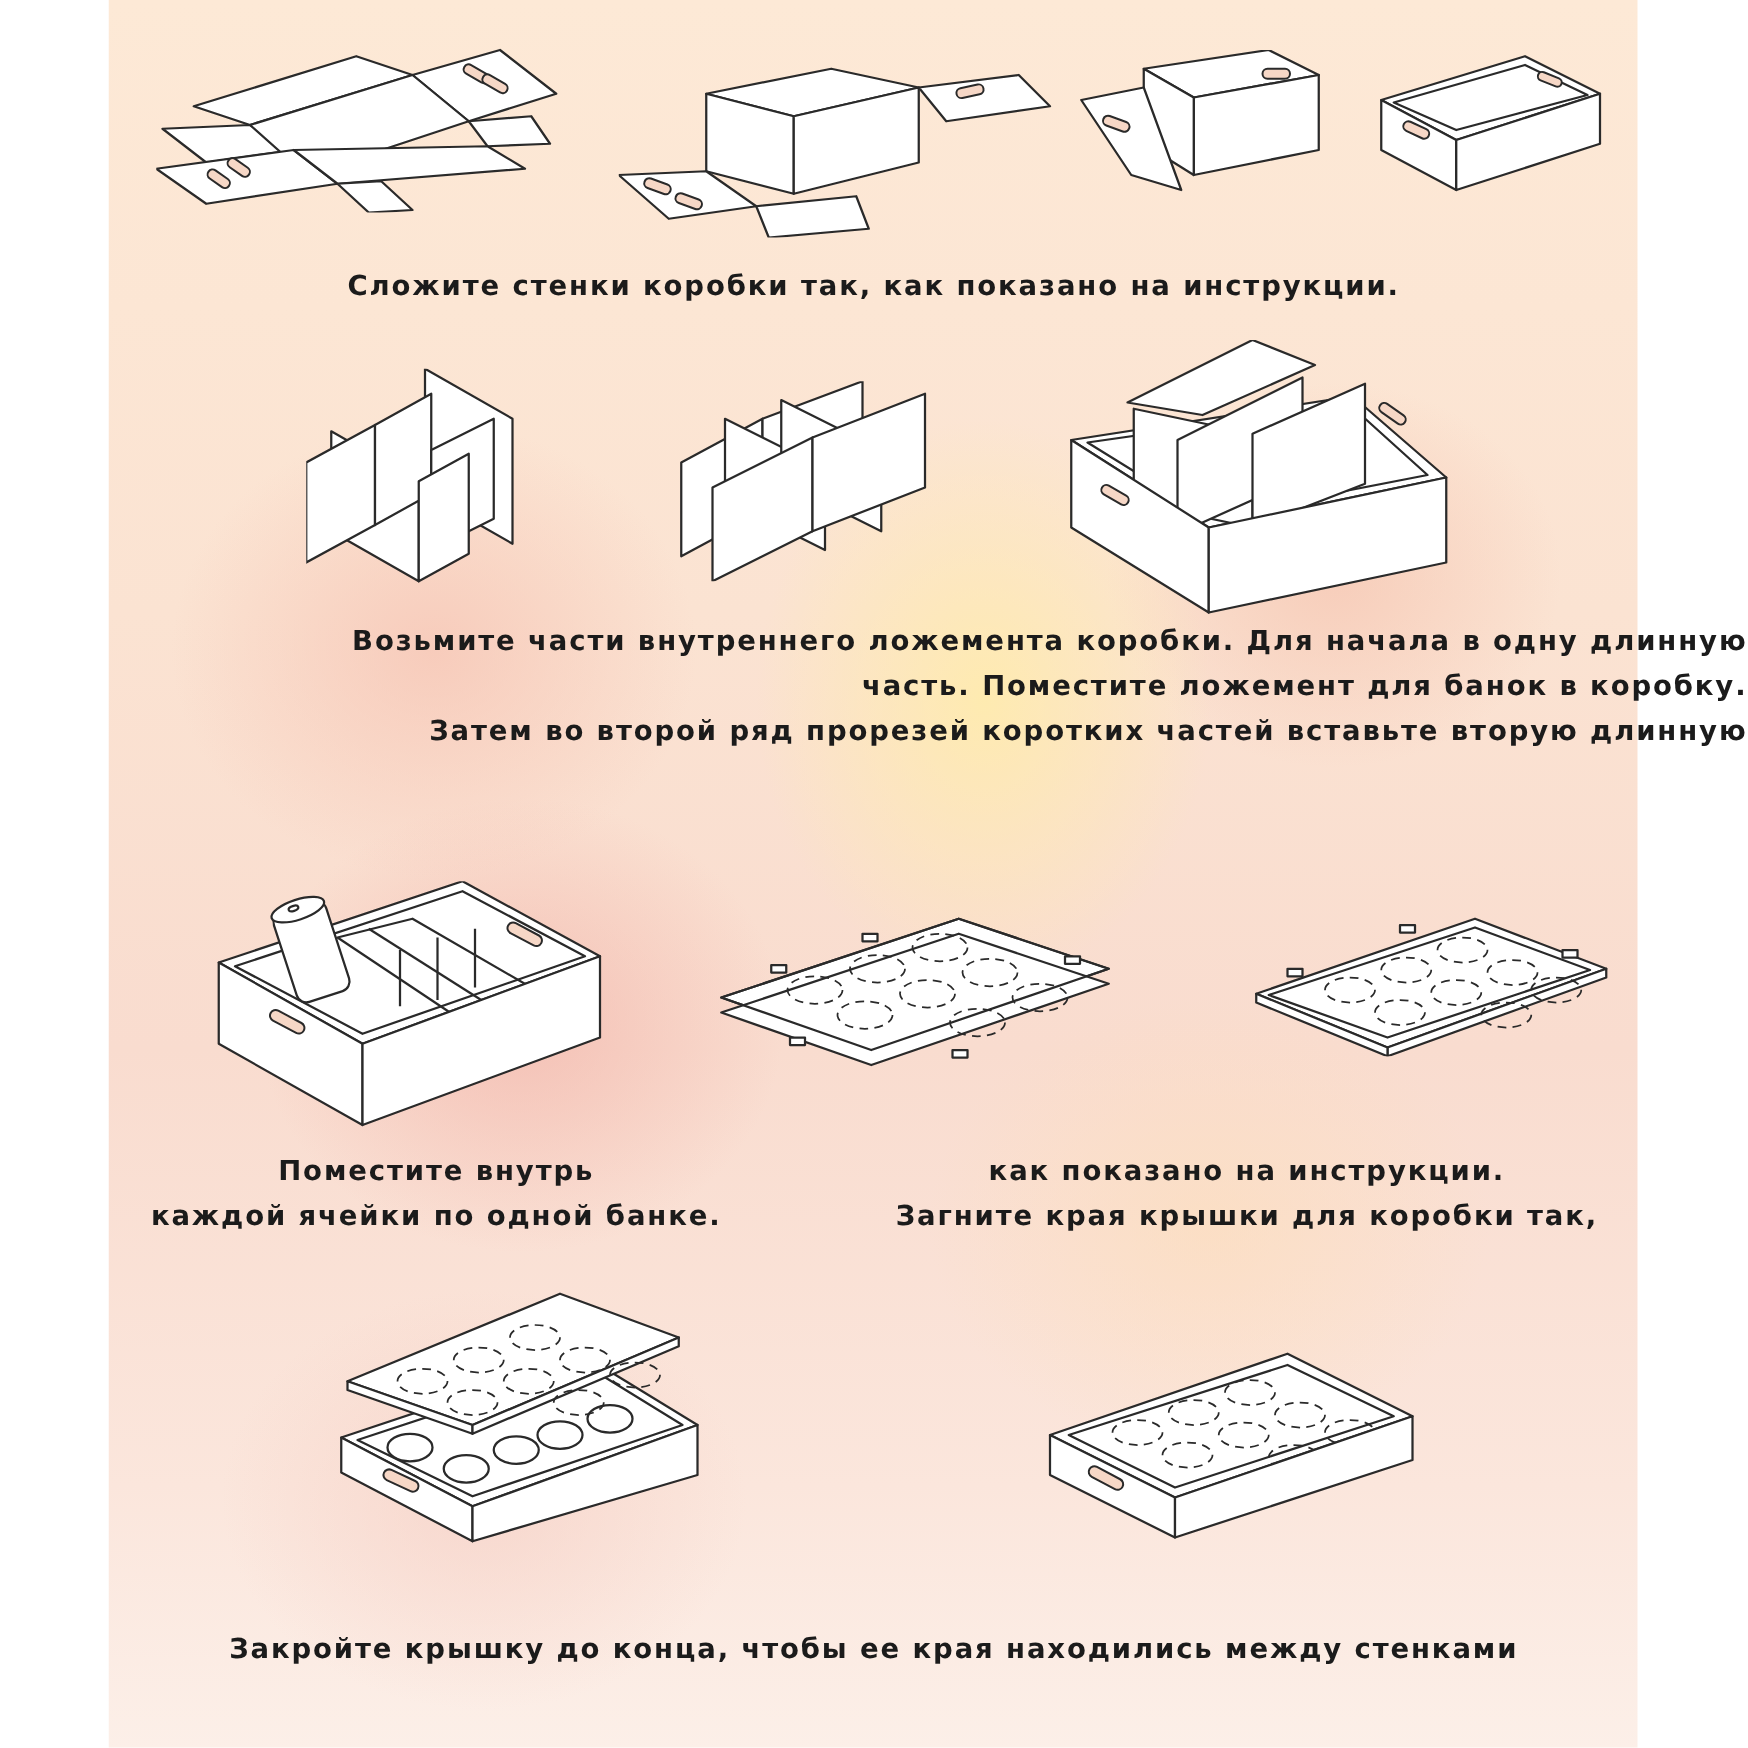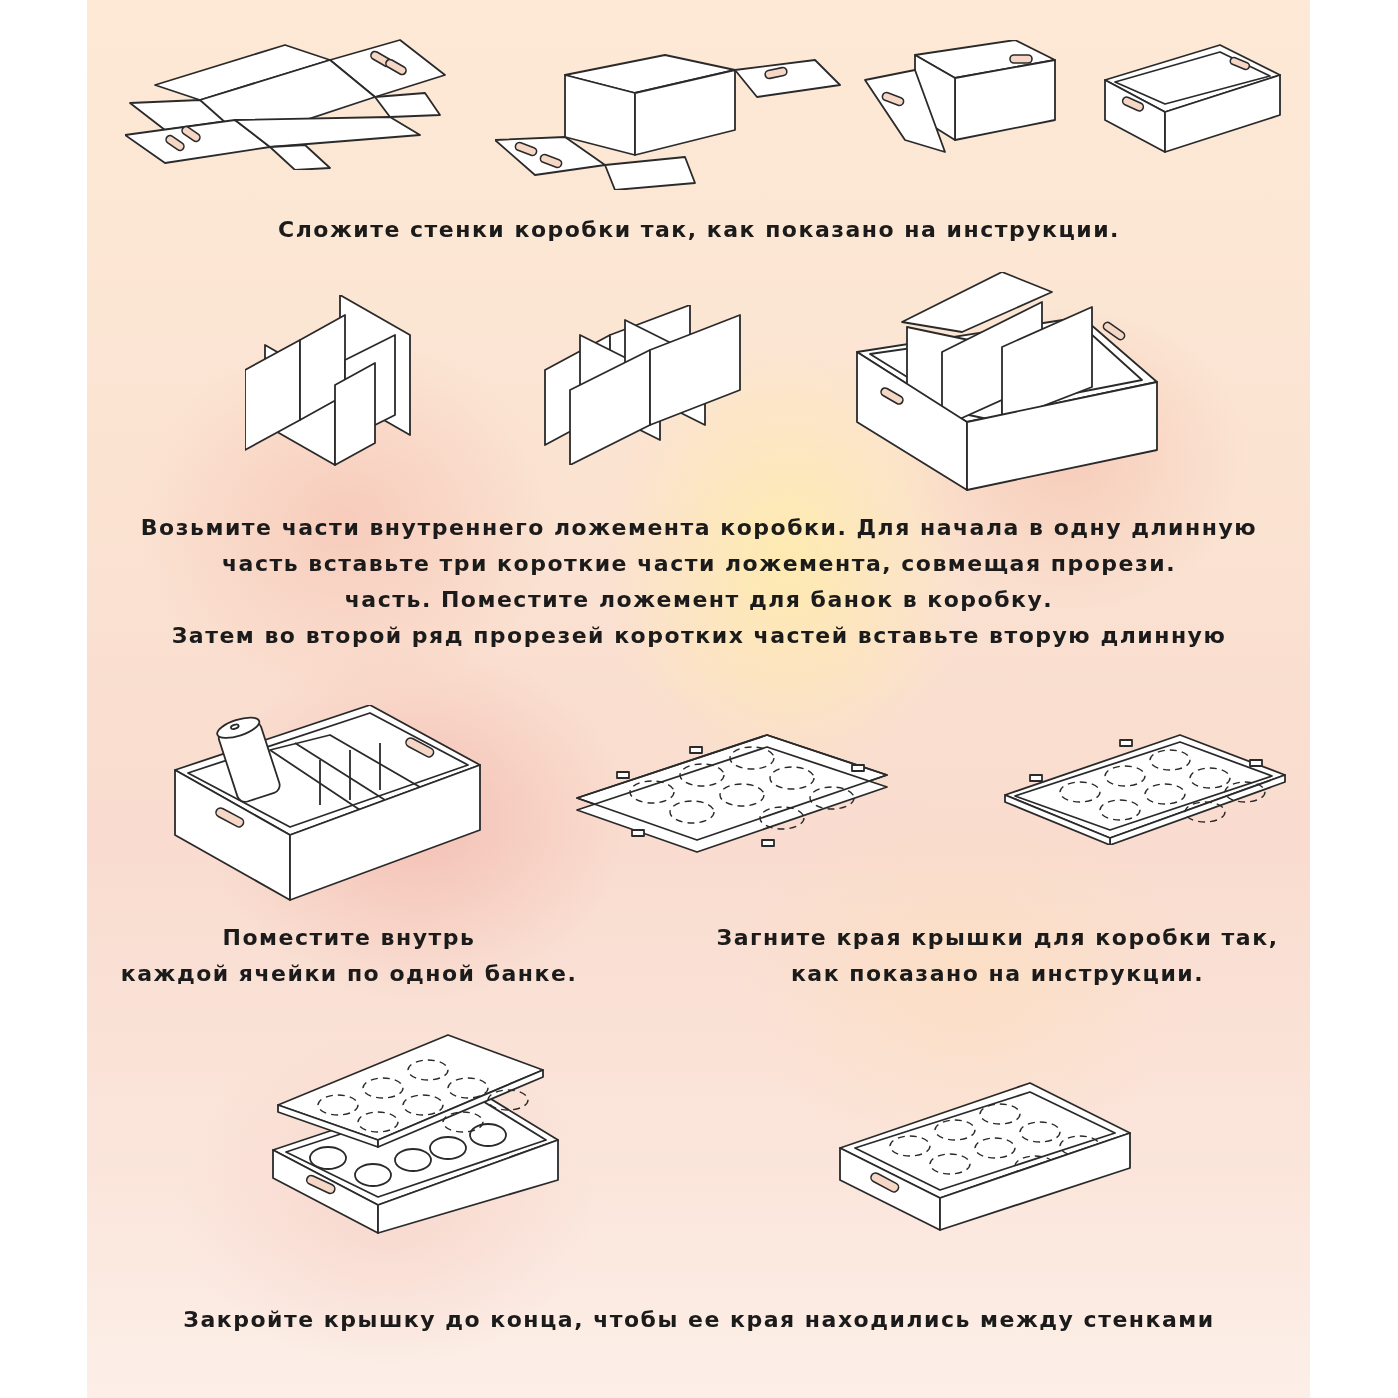--- a/index.html
+++ b/index.html
@@ -120,23 +120,22 @@
     <polygon class="ln" points="55,55 55,130 150,150 150,75"></polygon>
     <polygon class="ln" points="90,80 190,30 190,110 90,155"></polygon>
     <polygon class="ln" points="150,75 240,35 240,115 150,150"></polygon>
     <polygon class="ln" points="5,80 115,150 115,218 5,150"></polygon>
     <polygon class="ln" points="115,150 305,110 305,178 115,218"></polygon>
     <rect class="slot" x="28" y="120" width="24" height="8" rx="4" transform="rotate(30 40 124)"></rect>
     <rect class="slot" x="250" y="55" width="24" height="8" rx="4" transform="rotate(35 262 59)"></rect>
   </svg>
 </div>
 
-<div class="caption" style="top:510px;">
+<div class="caption" style="top:496px;text-align:right;">
   <div>Возьмите части внутреннего ложемента коробки. Для начала в одну длинную</div>
-  <div>часть вставьте три короткие части ложемента, совмещая прорези.</div>
   <div>часть. Поместите ложемент для банок в коробку.</div>
   <div>Затем во второй ряд прорезей коротких частей вставьте вторую длинную</div>
 </div>
 
 <div class="illus" style="left:170px;top:705px;">
   <svg width="320" height="200" viewBox="0 0 320 200">
     <polygon class="ln" points="5,65 200,0 310,60 120,130"></polygon>
     <polygon class="lno" points="18,68 200,8 298,60 120,122"></polygon>
     <polygon class="lno" points="100,45 160,30 255,85 190,105"></polygon>
     <line class="lno" x1="125" y1="38" x2="215" y2="95"></line>
@@ -199,22 +198,22 @@
     <rect class="ln" x="250" y="30" width="12" height="6"></rect>
   </svg>
 </div>
 
 <div class="caption" style="top:920px;left:87px;width:460px;margin-left:32px;">
   <div>Поместите внутрь</div>
   <div>каждой ячейки по одной банке.</div>
 </div>
 
 <div class="caption" style="top:920px;left:665px;width:665px;">
+  <div>как показано на инструкции.</div>
   <div>Загните края крышки для коробки так,</div>
-  <div>как показано на инструкции.</div>
 </div>
 
 <div class="illus" style="left:268px;top:1030px;">
   <svg width="295" height="205" viewBox="0 0 295 205">
     <polygon class="ln" points="5,120 200,55 290,110 110,175"></polygon>
     <polygon class="lno" points="18,122 200,62 278,110 110,167"></polygon>
     <g class="lno">
       <ellipse cx="60" cy="128" rx="18" ry="11"></ellipse>
       <ellipse cx="105" cy="145" rx="18" ry="11"></ellipse>
       <ellipse cx="145" cy="130" rx="18" ry="11"></ellipse>

